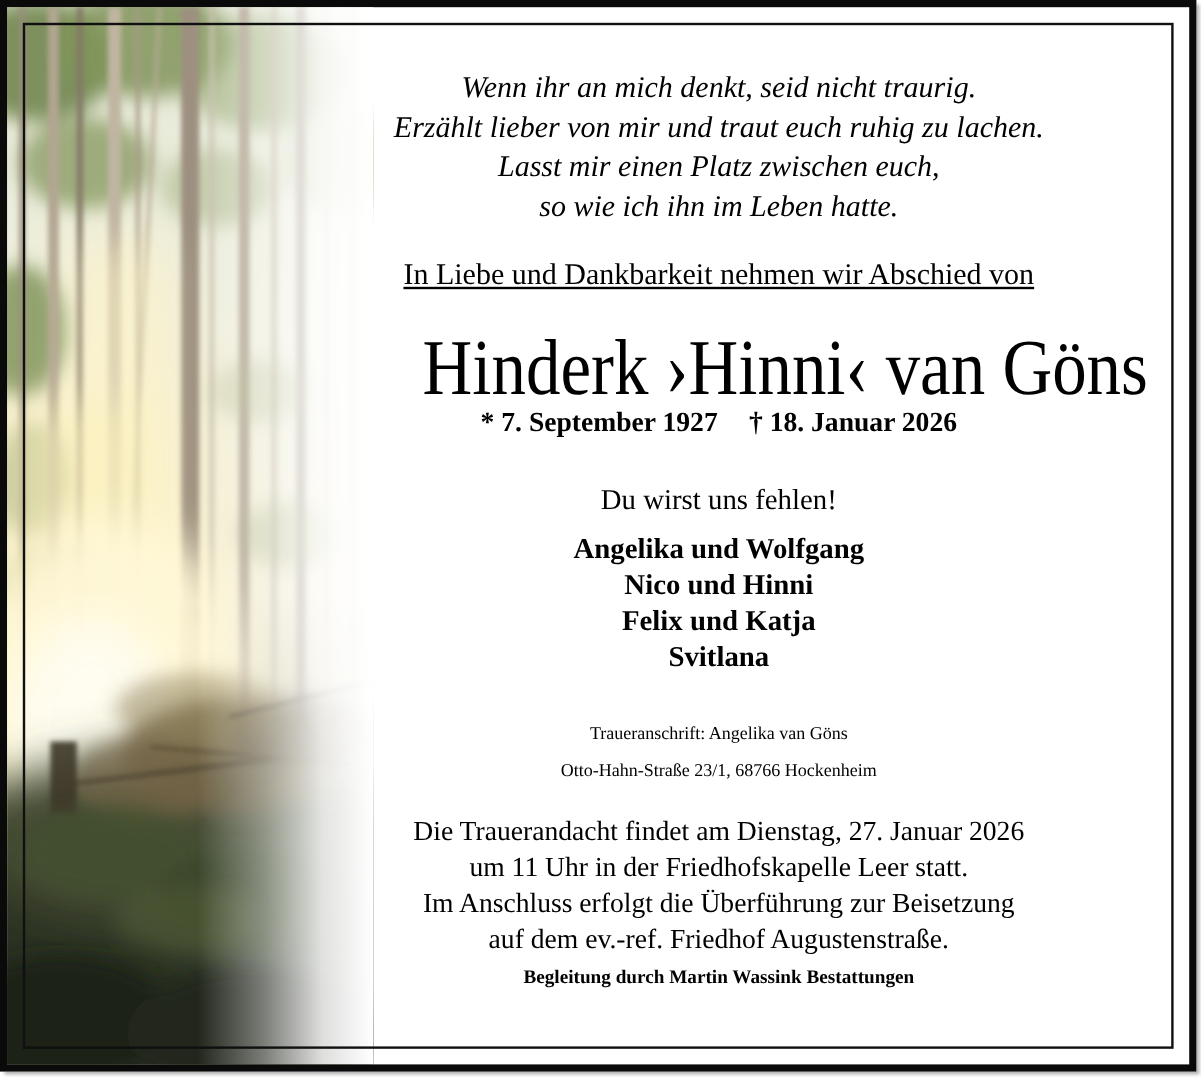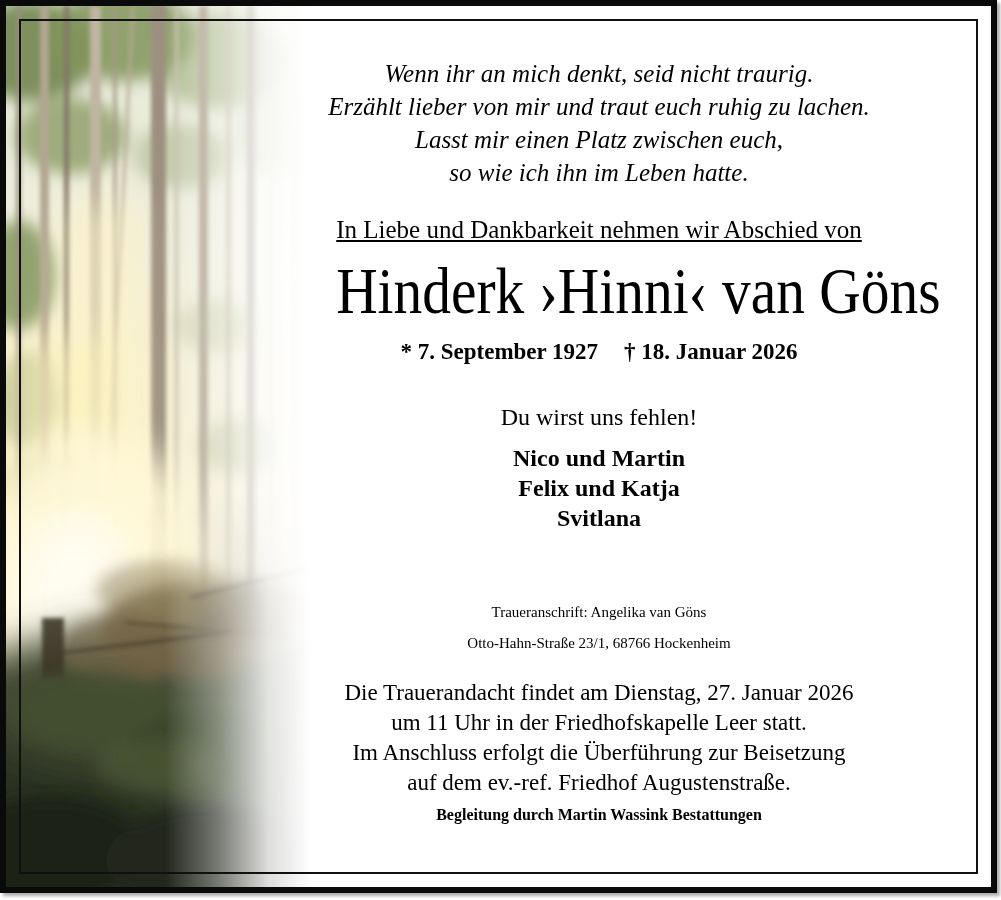--- a/index.html
+++ b/index.html
@@ -23,21 +23,21 @@
   .photo{
     position:absolute;left:0;top:0;width:305px;height:881px;z-index:1;display:block;
   }
   .content{
     position:absolute;left:285px;top:0;width:616px;height:100%;
     z-index:3;text-align:center;
   }
   .block{position:absolute;left:0;width:100%;}
   .poem{top:51px;font-style:italic;font-size:25px;line-height:33px;}
   .intro{top:209px;font-size:25px;line-height:30px;text-decoration:underline;}
-  .name{top:248px;font-size:66px;line-height:74px;font-weight:normal;margin:0;white-space:nowrap;}
+  .name{top:248px;font-size:66px;line-height:74px;font-weight:normal;margin:16px;white-space:nowrap;}
   .name .squeeze{display:inline-block;transform:scaleX(.87);transform-origin:50% 50%;}
   .dates{top:331px;font-size:23px;line-height:30px;font-weight:bold;}
   .dates span{display:inline-block;margin:0 13px;}
   .farewell{top:396px;font-size:24px;line-height:30px;}
   .family{top:437px;font-size:24px;font-weight:bold;line-height:30px;}
   .address{top:591px;font-size:15px;line-height:31px;}
   .service{top:672px;font-size:23px;line-height:30px;}
   .funeral-home{top:796px;font-size:16px;line-height:26px;font-weight:bold;}
 </style>
 </head>
@@ -174,21 +174,22 @@
 
     <h1 class="block name"><span class="squeeze">Hinderk ›Hinni‹ van Göns</span></h1>
 
     <div class="block dates">
       <span>* 7. September 1927</span><span>† 18. Januar 2026</span>
     </div>
 
     <div class="block farewell">Du wirst uns fehlen!</div>
 
     <div class="block family">
-      <div>Nico und Martin</div>
+      <div>Angelika und Wolfgang</div>
+      <div>Nico und Hinni</div>
       <div>Felix und Katja</div>
       <div>Svitlana</div>
     </div>
 
     <div class="block address">
       <div>Traueranschrift: Angelika van Göns</div>
       <div>Otto-Hahn-Straße 23/1, 68766 Hockenheim</div>
     </div>
 
     <div class="block service">

